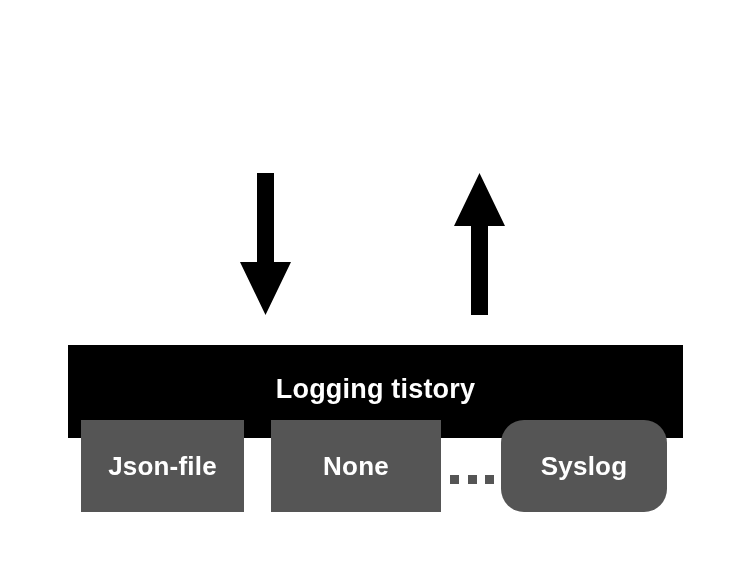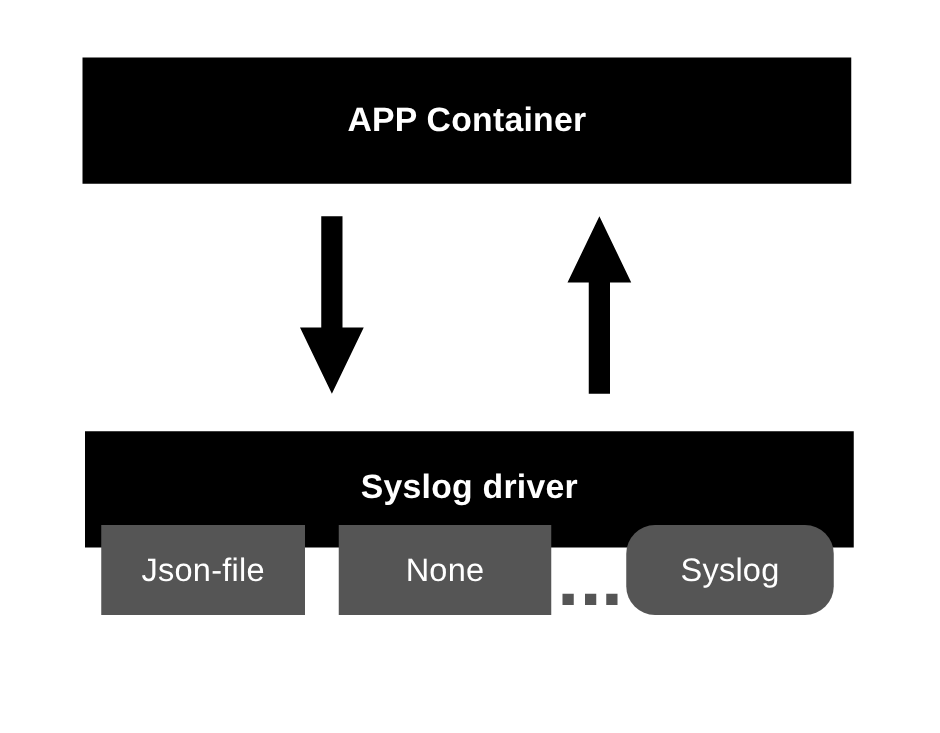--- a/index.html
+++ b/index.html
@@ -80,24 +80,24 @@
 
   
   .driver-chip {
     position: absolute;
     background: #555555;
     color: #ffffff;
     display: flex;
     align-items: center;
     justify-content: center;
     font-size: 26px;
-    font-weight: normal;
+    font-weight: bold;
     letter-spacing: 0.2px;
     top: 420px;
-    height: 72px;
+    height: 92px;
   }
   #driver-chip-0 { left: 81px;  width: 163px; }
   #driver-chip-1 { left: 271px; width: 170px; }
   #driver-chip-2 { left: 501px; width: 166px; border-radius: 23px; }
 
   
   #driver-ellipsis {
     position: absolute;
     left: 450px;
     top: 472px;
@@ -127,34 +127,31 @@
     letter-spacing: 0.2px;
     white-space: nowrap;
   }
   #watermark .wm-part { display: inline; }
 </style>
 </head>
 <body>
 
 <div id="canvas">
 
-  <div id="app-container-block" class="block">
-    <div id="app-container-label">APP Container</div>
-  </div>
 
   <svg id="arrow-down" class="arrow-svg" width="60" height="148" viewBox="0 0 60 148" aria-hidden="true">
     <polygon points="23,3 40,3 40,92 57,92 31.5,145 6,92 23,92" fill="#000000"></polygon>
   </svg>
 
   <svg id="arrow-up" class="arrow-svg" width="60" height="148" viewBox="0 0 60 148" aria-hidden="true">
     <polygon points="31.5,3 57,56 40,56 40,145 23,145 23,56 6,56" fill="#000000"></polygon>
   </svg>
 
   <div id="logging-driver-block" class="block">
-    <div id="logging-driver-label">Syslog driver</div>
+    <div id="logging-driver-label">Logging tistory</div>
   </div>
 
   <div id="driver-chip-0" class="driver-chip">
     <span>Json-file</span>
   </div>
 
   <div id="driver-chip-1" class="driver-chip">
     <span>None</span>
   </div>
 

